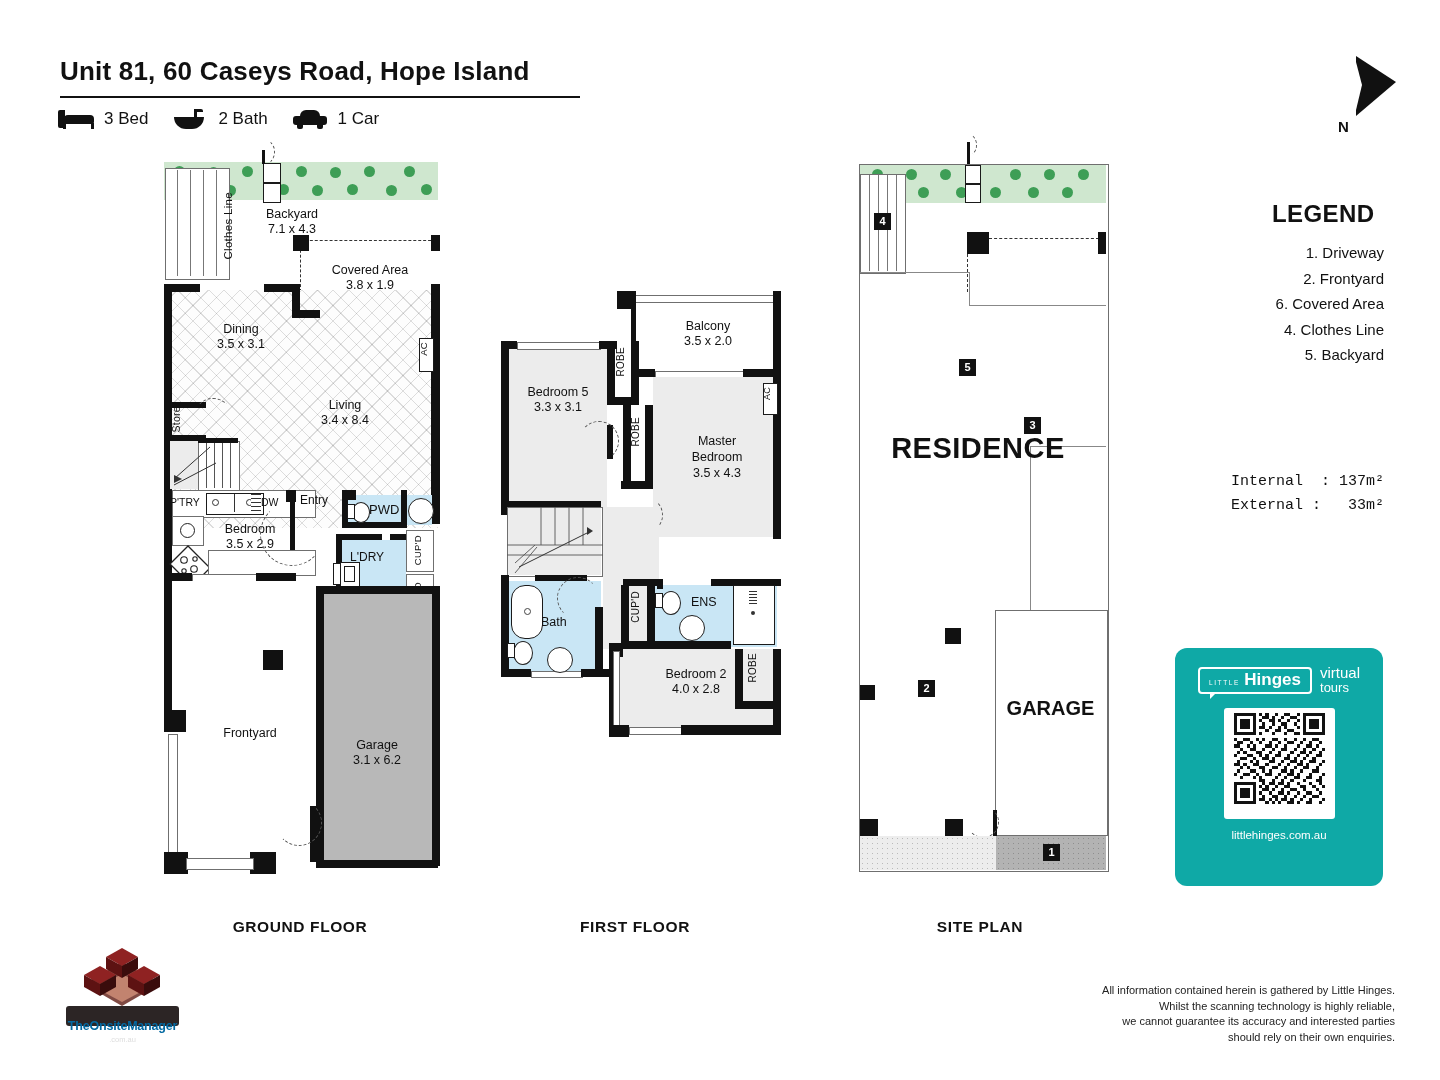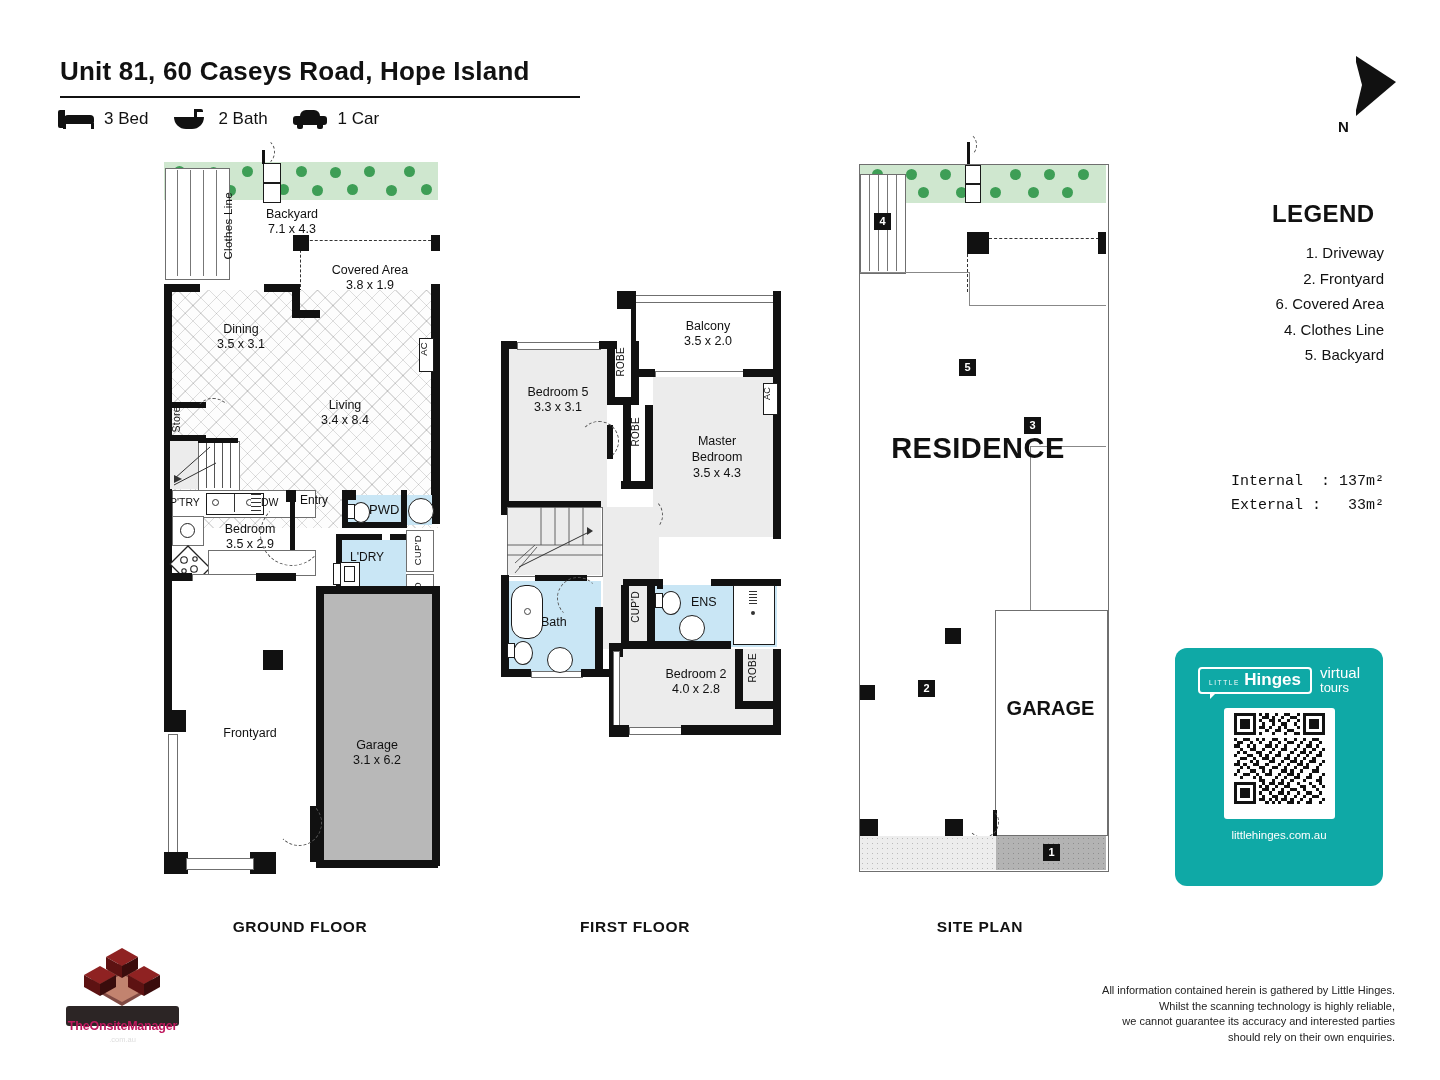--- a/index.html
+++ b/index.html
@@ -105,21 +105,21 @@
   #promo .vt .v1{font-size:15px;}
   #promo .vt .v2{font-size:13px;}
   #promo .qr{width:101px;height:101px;margin:13px auto 0;background:#fff;padding:5px;border-radius:3px;}
   #promo .ptext{font-size:11.5px;line-height:15px;margin-top:11px;padding:0 14px;}
   #promo .purl{font-size:11.5px;margin-top:10px;}
 
   
   #disclaimer{left:1000px;top:983px;width:395px;text-align:right;font-size:11px;line-height:15.5px;color:#222;}
   #om-logo{left:60px;top:940px;width:125px;height:105px;}
   #om-logo .om-text{position:absolute;left:0;bottom:12px;width:125px;text-align:center;
-    font-size:12.5px;font-weight:bold;color:#be185d;letter-spacing:-.2px;}
+    font-size:12.5px;font-weight:bold;color:#0369a1;letter-spacing:-.2px;}
   #om-logo .om-sub{position:absolute;left:0;bottom:1px;width:125px;text-align:center;
     font-size:7.5px;color:#ddd;}
 </style>
 </head>
 <body>
 
 <div class="abs" id="title">Unit 81, 60 Caseys Road, Hope Island</div>
 <div class="abs" id="title-rule"></div>
 
 <div class="abs" id="stats">

